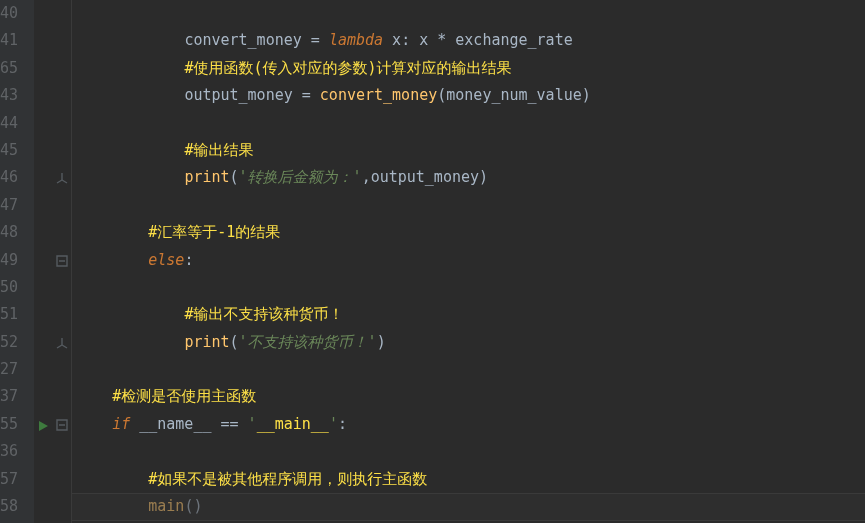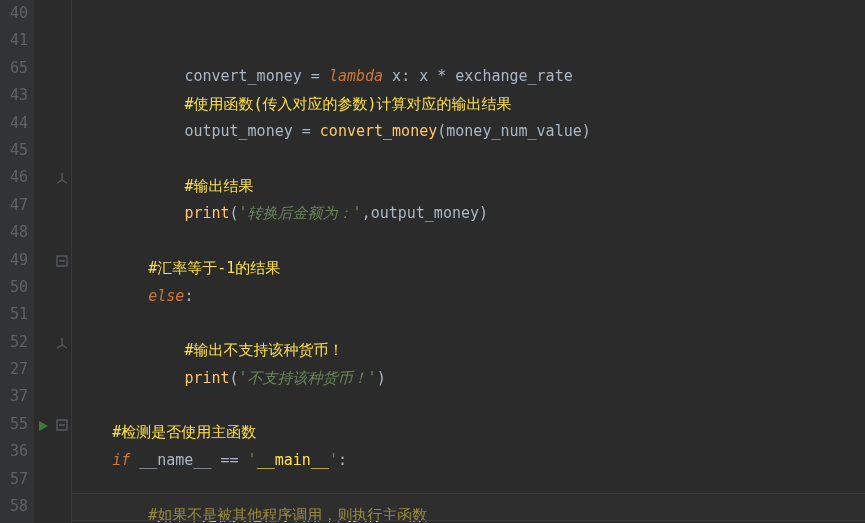--- a/index.html
+++ b/index.html
@@ -14,21 +14,20 @@
   }
   .editor {
     display: flex;
     width: 100%;
     height: 100%;
   }
   .gutter {
     background: #313335;
     width: 34px;
     flex-shrink: 0;
-    text-align: right;
     padding-right: 6px;
     color: #606366;
     user-select: none;
   }
   .gutter .ln {
     height: 27.4px;
     line-height: 27.4px;
   }
   .fold-column {
     width: 18px;
@@ -57,21 +56,20 @@
   }
   .run-column .run-marker {
     position: absolute;
     color: #3e7a3e;
     left: 3px;
   }
   .code {
     flex: 1;
     padding-left: 4px;
     white-space: pre;
-    margin-top: 36px;
   }
   .code .line {
     height: 27.4px;
     line-height: 27.4px;
   }
   .tok-default { color: #a9b7c6; }
   .tok-op { color: #a9b7c6; }
   .tok-kw-it { color: #cc7832; font-style: italic; }
   .tok-call { color: #ffc66d; }
   .tok-param { color: #a9b7c6; }

